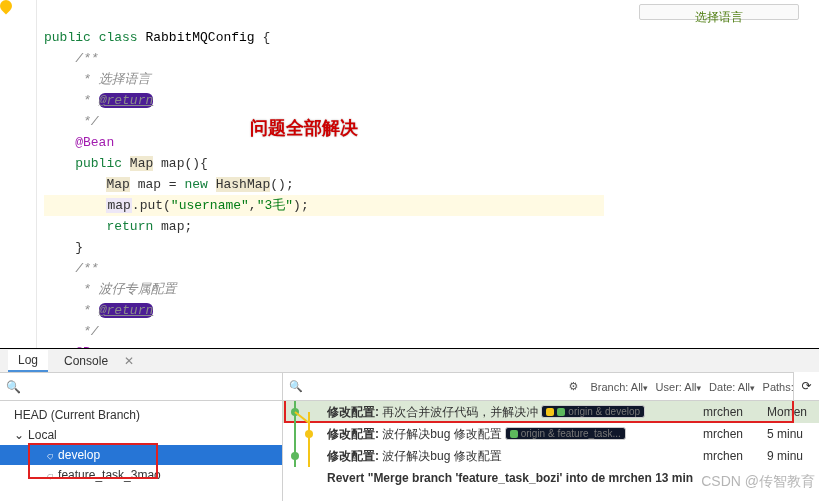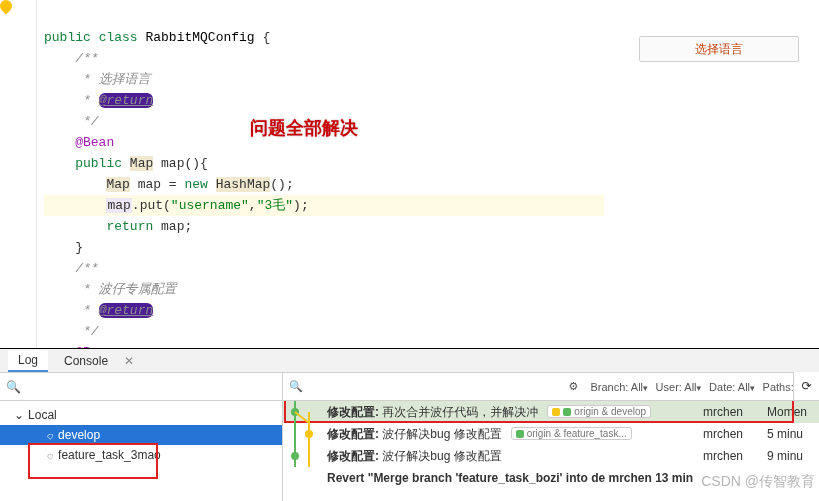--- a/index.html
+++ b/index.html
@@ -12,21 +12,21 @@
   .kw { color: #15803d; margin-top: 28px; }
   .cls { color: #000; }
   .comment { color: #8c8c8c; font-style: italic; }
   .anno { color: #a21caf; }
   .return-tag { color: #8c8c8c; font-style: italic; text-decoration: underline; background: #4c1d95; border-radius: 6px; }
   .str { color: #067d17; }
   .field { background: #ede7f6; padding: 0 1px; }
   .hl-yellow { background: #f0e9d0; }
   .caret-line { background: #fffae3; display: inline-block; width: 560px; }
   .overlay-text { position: absolute; left: 250px; top: 116px; color: #c00; font-weight: bold; font-size: 18px; text-shadow: 0 0 2px rgba(0,0,0,.3); }
-  .lang-btn { position: absolute; top: 4px; right: 20px; width: 160px; height: 26px; border: 1px solid #d0d0d0; background: #fafafa; border-radius: 2px; text-align: center; line-height: 24px; font-size: 12px; color: #c2410c; margin-top: 32px; }
+  .lang-btn { position: absolute; top: 4px; right: 20px; width: 160px; height: 16px; border: 1px solid #d0d0d0; background: #fafafa; border-radius: 2px; text-align: center; line-height: 24px; font-size: 12px; color: #4d7c0f; }
   
   .bottom-panel { position: absolute; top: 348px; left: 0; right: 0; bottom: 0; border-top: 1px solid #000000; background: #f5f5f5; }
   .tabs { display: flex; align-items: center; height: 24px; padding-left: 8px; gap: 6px; border-bottom: 1px solid #d0d0d0; background: #f2f2f2; }
   .tab { padding: 3px 10px; font-size: 12px; cursor: pointer; }
   .tab.active { background: #fff; border-bottom: 2px solid #4a90d9; }
   .tab-content { display: flex; height: calc(100% - 24px); background: #fff; }
   
   .branches-pane { width: 283px; border-right: 1px solid #d0d0d0; display: flex; flex-direction: column; position: relative; }
   .branch-search { height: 28px; border-bottom: 1px solid #d0d0d0; display: flex; align-items: center; padding: 0 6px; color: #999; }
   .branch-tree { flex: 1; padding: 4px 0; font-size: 12px; }
@@ -43,21 +43,21 @@
   .filter-bar .gear { margin-left: auto; margin-right: 4px; }
   .filter-item { white-space: nowrap; }
   .filter-item .chev { font-size: 9px; }
   .commit-list { flex: 1; overflow: hidden; }
   .commit-row { display: flex; align-items: center; height: 22px; font-size: 12px; }
   .commit-row.sel { background: #dce8d6; }
   .graph { width: 44px; position: relative; height: 100%; }
   .graph svg { position: absolute; top:0; left:0; }
   .msg { flex: 1; white-space: nowrap; overflow: hidden; text-overflow: ellipsis; padding-right: 4px; }
   .msg b { font-weight: bold; }
-  .badge { display: inline-flex; align-items: center; gap: 3px; border: 1px solid #ccc; border-radius: 3px; padding: 0 4px; font-size: 10px; background: #ffffff; color: #777; margin-left: 9px; }
+  .badge { display: inline-flex; align-items: center; gap: 3px; border: 1px solid #ccc; border-radius: 3px; padding: 0 4px; font-size: 10px; background: #0f172a; color: #777; margin-left: 3px; }
   .badge .tag-dot { width: 8px; height: 8px; border-radius: 2px; }
   .author { width: 64px; color: #333; }
   .date { width: 52px; color: #333; }
   .revert-row { font-weight: bold; padding-left: 44px; white-space: nowrap; overflow: hidden; }
 
   .right-tools { position: absolute; right: 0; top: 372px; width: 26px; height: 28px; display: flex; align-items: center; justify-content: center; border-left: 1px solid #d0d0d0; background: #fff; }
   
   .watermark { position: absolute; right: 4px; bottom: 10px; color: rgba(120,120,120,.55); font-size: 14px; pointer-events: none; }
 </style>
 </head>
@@ -95,20 +95,23 @@
     <div class="tab active">Log</div>
     <div class="tab">Console</div>
     <span style="font-size:12px;color:#888;">✕</span>
   </div>
   <div class="tab-content">
     <div class="branches-pane">
       <div class="branch-search">
         <span>🔍</span>
       </div>
       <div class="branch-tree">
+        <div class="branch-item">
+          <span>HEAD (Current Branch)</span>
+        </div>
         <div class="branch-item">
           <span class="exp-icon"></span>
           <span>Local</span>
         </div>
         <div class="branch-item sub2 selected">
           <span class="tag-icon"></span>
           <span>develop</span>
         </div>
         <div class="branch-item sub2">
           <span class="tag-icon" style="color:#888"></span>

